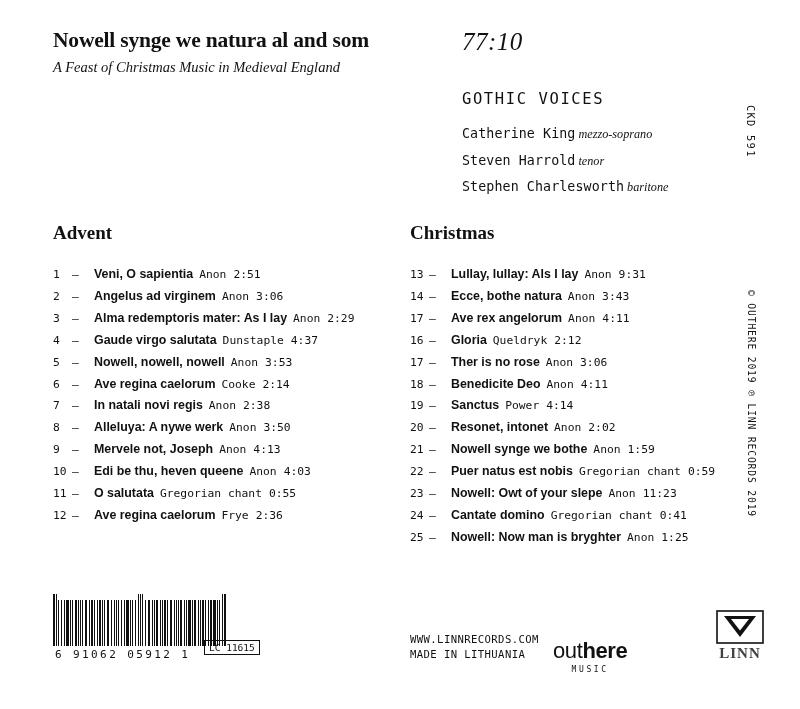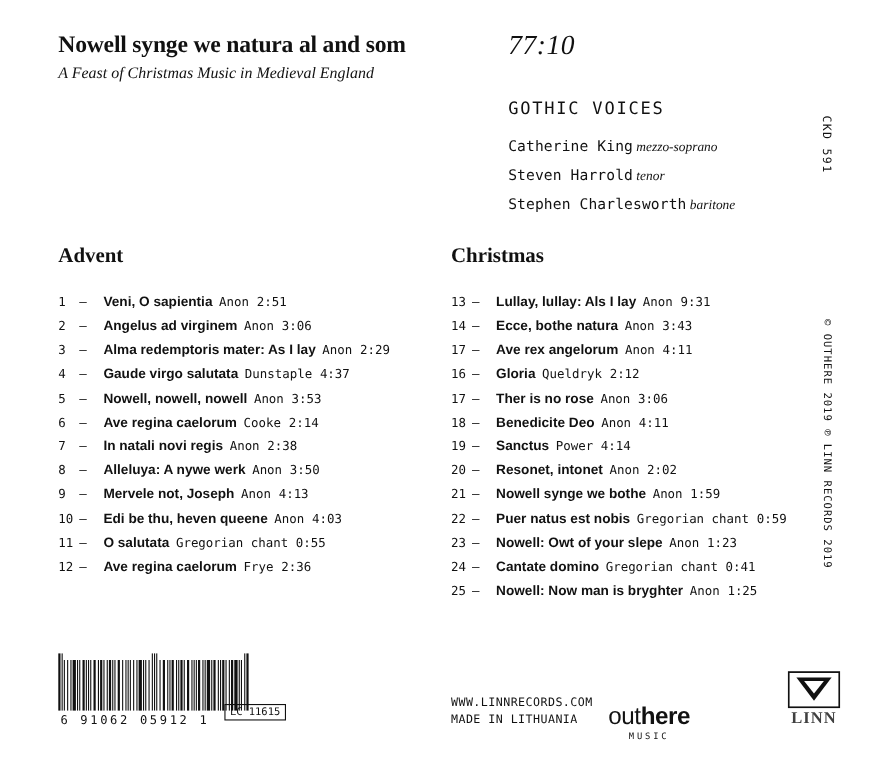--- a/index.html
+++ b/index.html
@@ -412,21 +412,21 @@
     <span class="tk-dash">—</span>
     <span class="tk-title">Puer natus est nobis</span>
     <span class="tk-comp">Gregorian chant</span>
     <span class="tk-time">0:59</span>
   </div>
   <div class="track">
     <span class="tk-num">23</span>
     <span class="tk-dash">—</span>
     <span class="tk-title">Nowell: Owt of your slepe</span>
     <span class="tk-comp">Anon</span>
-    <span class="tk-time">1:23</span>
+    <span class="tk-time">11:23</span>
   </div>
   <div class="track">
     <span class="tk-num">24</span>
     <span class="tk-dash">—</span>
     <span class="tk-title">Cantate domino</span>
     <span class="tk-comp">Gregorian chant</span>
     <span class="tk-time">0:41</span>
   </div>
   <div class="track">
     <span class="tk-num">25</span>

